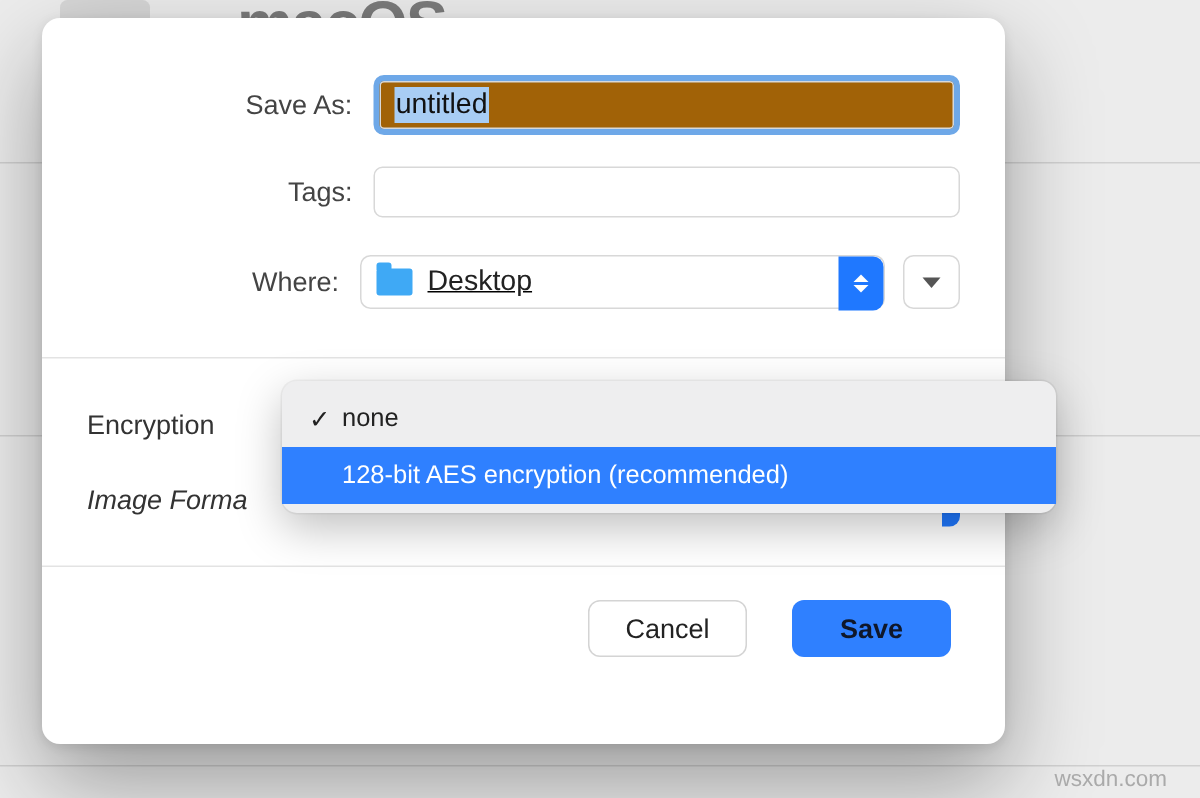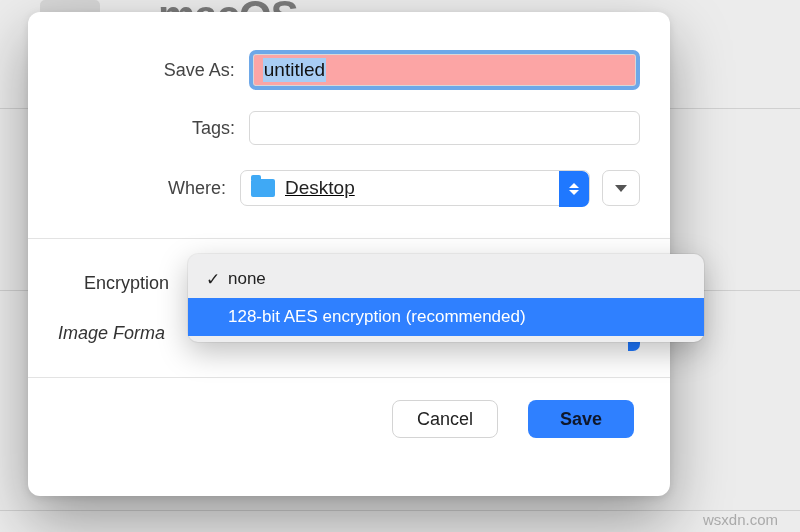--- a/index.html
+++ b/index.html
@@ -57,21 +57,21 @@
       text-align: right;
       font-size: 18px;
       color: #444;
       padding-right: 14px;
     }
     .field-saveas {
       width: 402px;
       height: 40px;
       border: 4px solid #6ea8e8;
       border-radius: 7px;
-      background: #fca5a5;
+      background: #a16207;
       display: flex;
       align-items: center;
       padding: 0 10px;
       box-shadow: inset 0 0 0 1px #d8d8d8;
     }
     .field-saveas .text {
       font-size: 19px;
       color: #111;
       background: #a8cdf4;
       padding: 1px 1px;
@@ -165,21 +165,21 @@
       display: flex;
       align-items: center;
       height: 36px;
       margin-bottom: 14px;
     }
     .mid-label {
       font-size: 18px;
       color: #333;
       white-space: nowrap;
     }
-    .mid-label.enc { margin-left: 26px; }
+    .mid-label.enc { }
     .mid-label.fmt { margin-left: 0px; font-style: italic; }
     .hidden-select-edge {
       position: absolute;
       right: 0;
       width: 12px;
       height: 36px;
       background: #1f78ff;
       border-radius: 0 7px 7px 0;
     }
     .dropdown {

